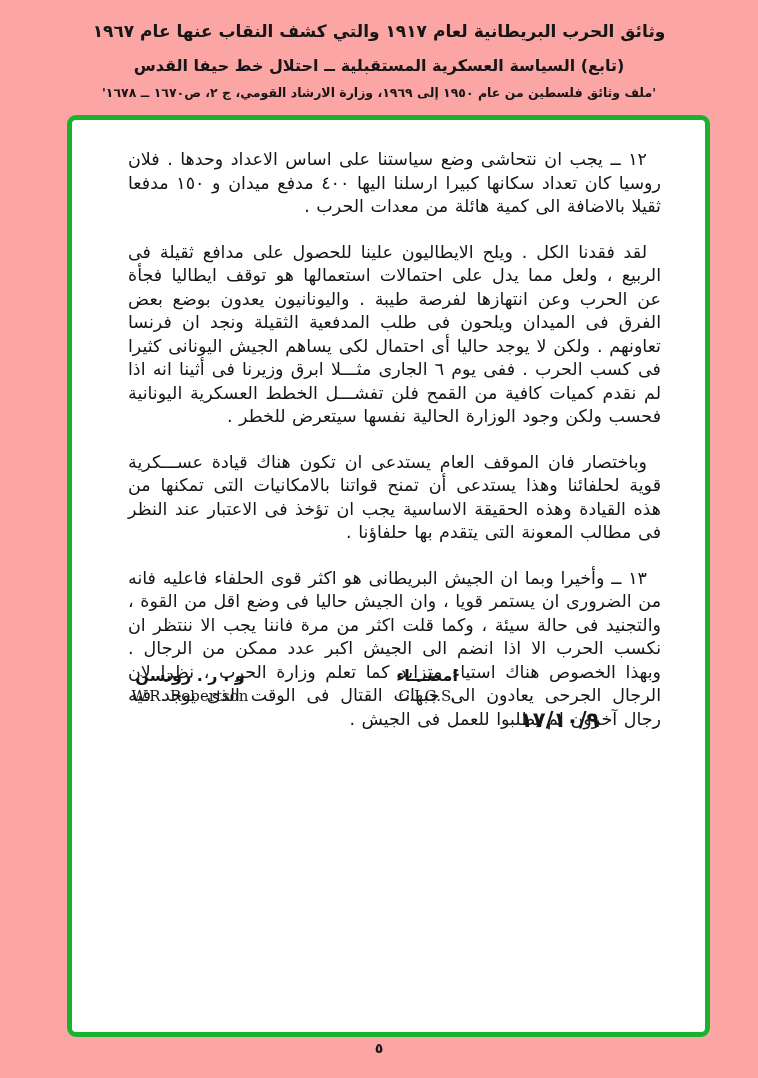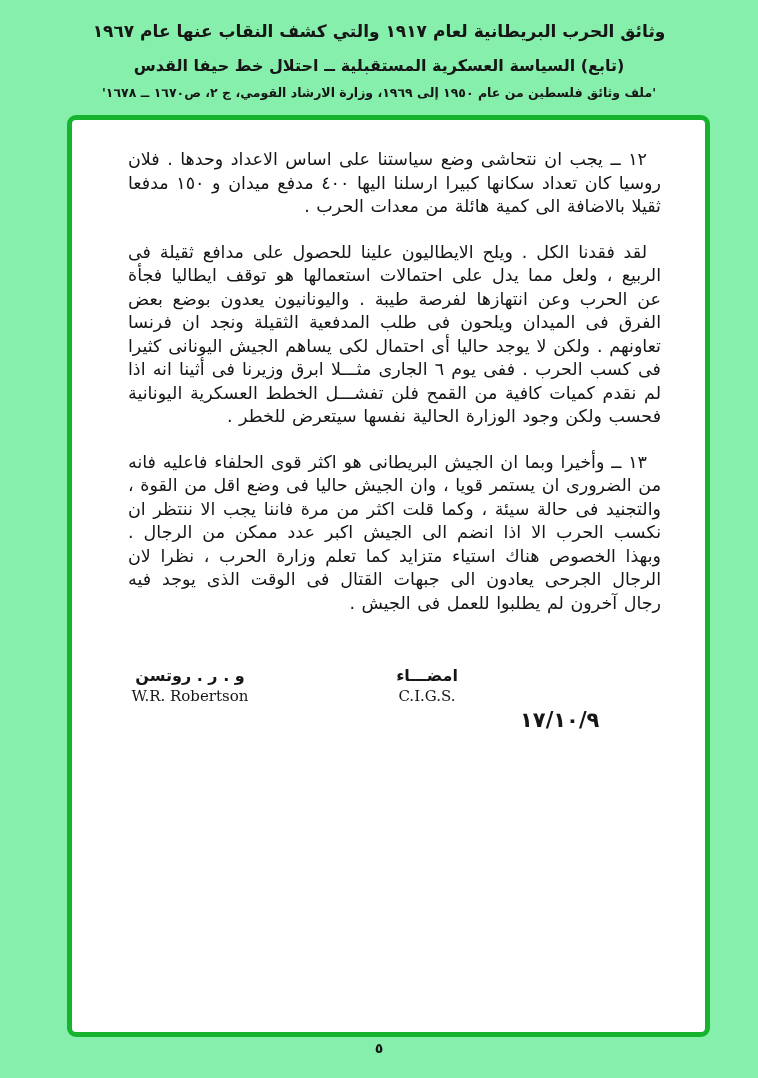--- a/index.html
+++ b/index.html
@@ -11,21 +11,21 @@
     position: relative;
     font-family: "DejaVu Sans", sans-serif;
     color: #161616;
     overflow: hidden;
   }
   .page {
     position: absolute;
     inset: 0;
     width: 758px;
     height: 1078px;
-    background: #86efac;
+    background: #fca5a5;
   }
   
   .header {
     position: absolute;
     top: 18px;
     left: 0;
     width: 758px;
     text-align: center;
     direction: rtl;
   }
@@ -125,20 +125,21 @@
     <div class="header-line1">وثائق الحرب البريطانية لعام ١٩١٧ والتي كشف النقاب عنها عام ١٩٦٧</div>
     <div class="header-line2">(تابع) السياسة العسكرية المستقبلية ــ احتلال خط حيفا القدس</div>
     <div class="header-line3">'ملف وثائق فلسطين من عام ١٩٥٠ إلى ١٩٦٩، وزارة الارشاد القومي، ج ٢، ص١٦٧٠ ــ ١٦٧٨'</div>
   </div>
 
   <div class="doc-frame">
 
     <div class="doc-content">
       <p class="doc-para">١٢ ــ يجب ان نتحاشى وضع سياستنا على اساس الاعداد وحدها . فلان روسيا كان تعداد سكانها كبيرا ارسلنا اليها ٤٠٠ مدفع ميدان و ١٥٠ مدفعا ثقيلا بالاضافة الى كمية هائلة من معدات الحرب .</p>
       <p class="doc-para">لقد فقدنا الكل . ويلح الايطاليون علينا للحصول على مدافع ثقيلة فى الربيع ، ولعل مما يدل على احتمالات استعمالها هو توقف ايطاليا فجأة عن الحرب وعن انتهازها لفرصة طيبة . واليونانيون يعدون بوضع بعض الفرق فى الميدان ويلحون فى طلب المدفعية الثقيلة ونجد ان فرنسا تعاونهم . ولكن لا يوجد حاليا أى احتمال لكى يساهم الجيش اليونانى كثيرا فى كسب الحرب . ففى يوم ٦ الجارى مثـــلا ابرق وزيرنا فى أثينا انه اذا لم نقدم كميات كافية من القمح فلن تفشـــل الخطط العسكرية اليونانية فحسب ولكن وجود الوزارة الحالية نفسها سيتعرض للخطر .</p>
+      <p class="doc-para">وباختصار فان الموقف العام يستدعى ان تكون هناك قيادة عســـكرية قوية لحلفائنا وهذا يستدعى أن تمنح قواتنا بالامكانيات التى تمكنها من هذه القيادة وهذه الحقيقة الاساسية يجب ان تؤخذ فى الاعتبار عند النظر فى مطالب المعونة التى يتقدم بها حلفاؤنا .</p>
       <p class="doc-para">١٣ ــ وأخيرا وبما ان الجيش البريطانى هو اكثر قوى الحلفاء فاعليه فانه من الضرورى ان يستمر قويا ، وان الجيش حاليا فى وضع اقل من القوة ، والتجنيد فى حالة سيئة ، وكما قلت اكثر من مرة فاننا يجب الا ننتظر ان نكسب الحرب الا اذا انضم الى الجيش اكبر عدد ممكن من الرجال . وبهذا الخصوص هناك استياء متزايد كما تعلم وزارة الحرب ، نظرا لان الرجال الجرحى يعادون الى جبهات القتال فى الوقت الذى يوجد فيه رجال آخرون لم يطلبوا للعمل فى الجيش .</p>
     </div>
 
     <div class="sig-col sig-col-cigs">
       <span class="sig-arabic">امضـــاء</span>
       <span class="sig-latin">C.I.G.S.</span>
     </div>
 
     <div class="sig-col sig-col-robertson">
       <span class="sig-arabic">و . ر . روتسن</span>

